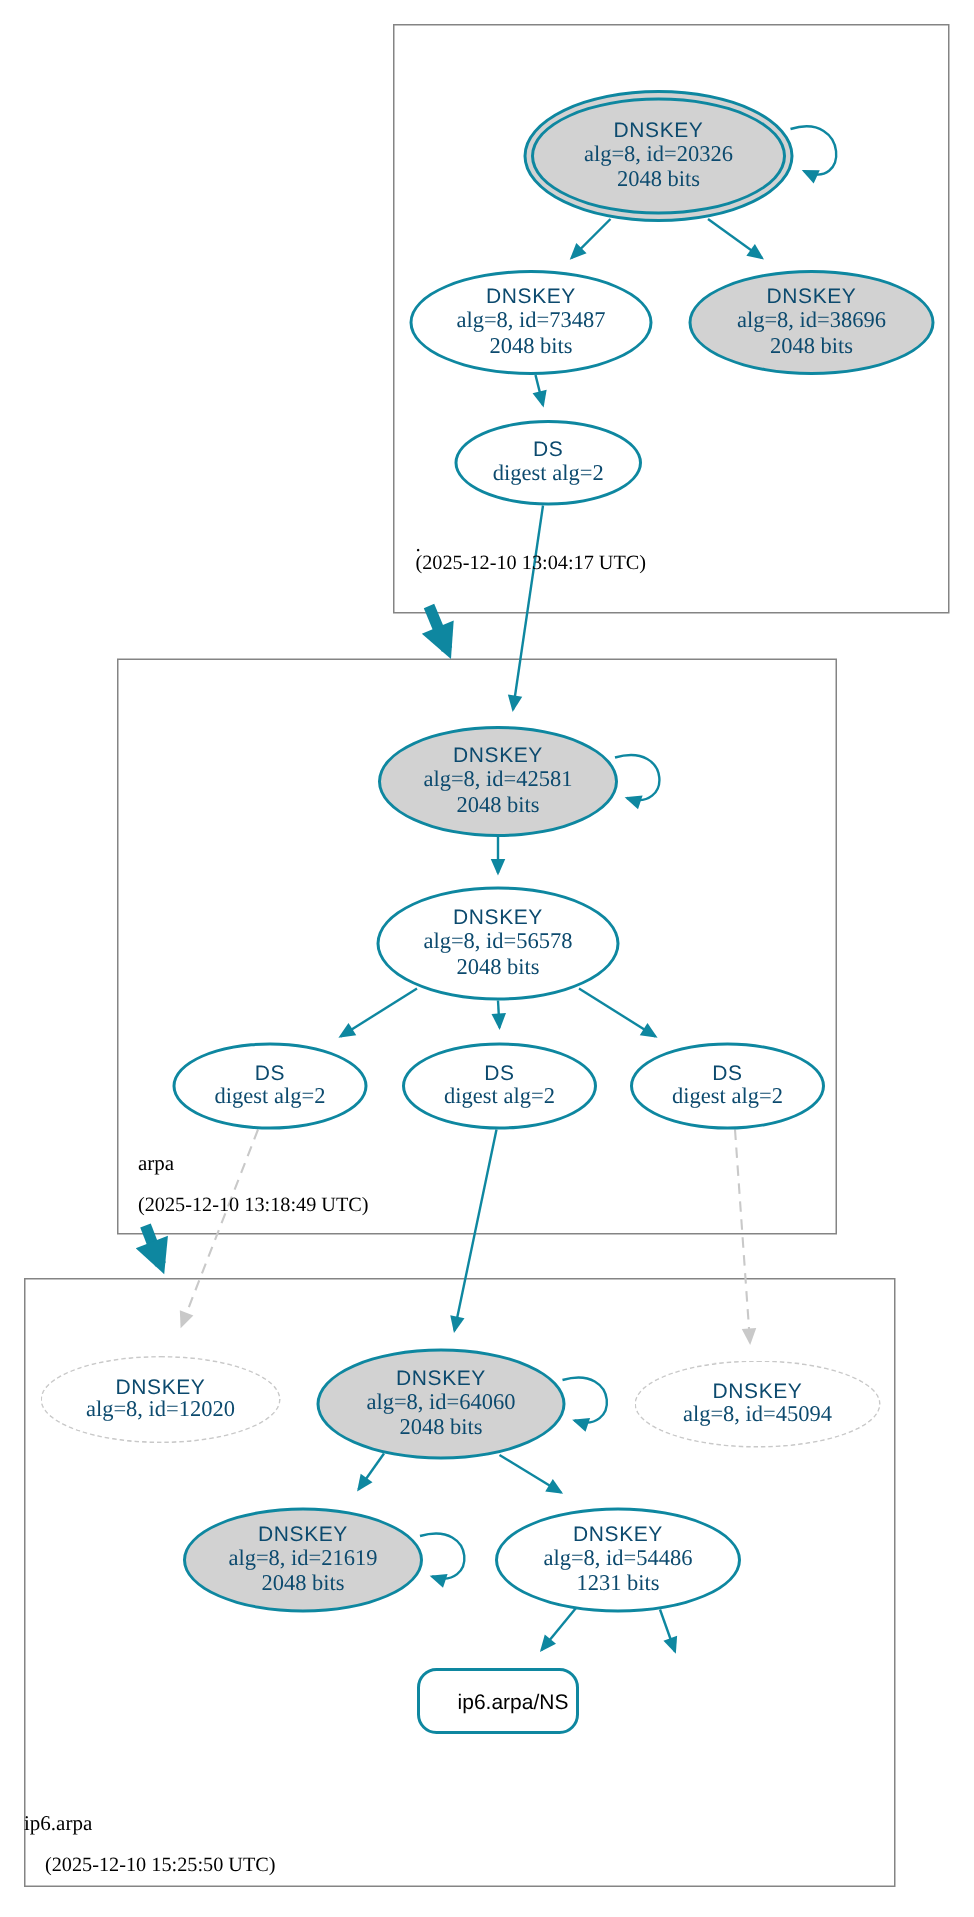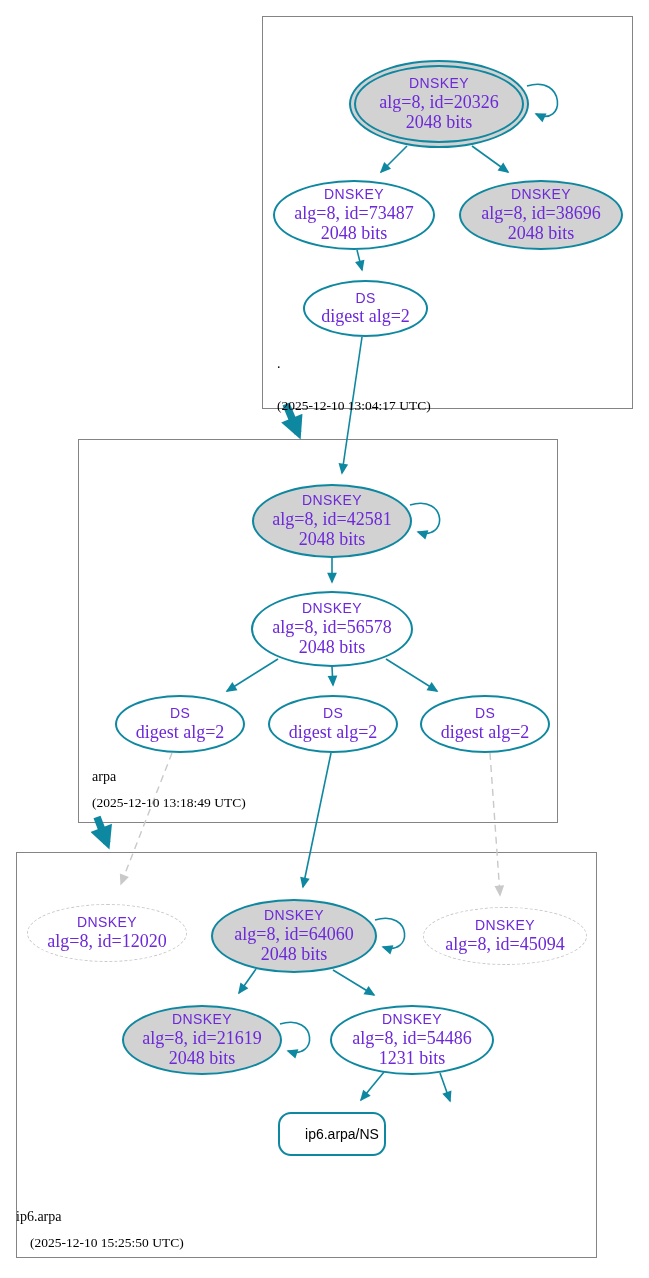--- a/index.html
+++ b/index.html
@@ -2,23 +2,23 @@
 <html><head>
 <meta charset="utf-8">
 <style>
   html,body{margin:0;padding:0;background:#fff;}
   #canvas{position:relative;width:649px;height:1278px;background:#fff;overflow:hidden;
           font-family:"Liberation Serif",serif;}
   .zone-box{position:absolute;border:1px solid #848484;background:transparent;box-sizing:border-box;}
   #edges{position:absolute;left:0;top:0;width:649px;height:1278px;}
   .node{position:absolute;box-sizing:border-box;border:2px solid #0e87a0;border-radius:50%;
         background:#fff;display:flex;flex-direction:column;justify-content:center;
-        text-align:center;line-height:1.12;color:#6d28d9;}
+        text-align:center;line-height:1.12;color:#0c4a6e;}
   .node .t{font-family:"Liberation Sans",sans-serif;font-size:14px;letter-spacing:.4px;}
-  .node .d{font-family:"Liberation Serif",serif;font-size:18px;}
+  .node .d{font-family:"Liberation Serif",serif;font-size:15px;}
   .gray{background:#d2d2d2;}
   .dashed{border:1.6px dashed #c9c9c9;}
   .inner-ring{position:absolute;inset:3px;border:2px solid #0e87a0;border-radius:50%;pointer-events:none;}
   .txtstack{position:relative;}
   .rrbox{position:absolute;box-sizing:border-box;border:2px solid #0e87a0;border-radius:13px;background:#fff;
          display:flex;align-items:center;justify-content:center;
          font-family:"Liberation Sans",sans-serif;font-size:14px;color:#000;padding-left:20px;}
   .zone-name{position:absolute;font-family:"Liberation Serif",serif;font-size:14px;color:#000;}
   .zone-ts{position:absolute;font-family:"Liberation Serif",serif;font-size:13.5px;color:#000;}
 </style>
@@ -150,21 +150,21 @@
     <div class="d">alg=8, id=54486</div>
     <div class="d">1231 bits</div>
   </div>
 
   <div class="rrbox" style="left:278px;top:1112px;width:108px;height:44px;">
     <span>ip6.arpa/NS</span>
   </div>
 
 
   <div class="zone-name" style="left:277px;top:356px;">.</div>
-  <div class="zone-ts" style="left:277px;top:398px;">(2025-12-10 13:04:17 UTC)</div>
+  <div class="zone-ts" style="left:277px;top:367px;">(2025-12-10 13:04:17 UTC)</div>
 
   <div class="zone-name" style="left:92px;top:769px;">arpa</div>
   <div class="zone-ts" style="left:92px;top:795px;">(2025-12-10 13:18:49 UTC)</div>
 
   <div class="zone-name" style="left:16px;top:1209px;">ip6.arpa</div>
   <div class="zone-ts" style="left:30px;top:1235px;">(2025-12-10 15:25:50 UTC)</div>
 
 </div>
 
 </body></html>

